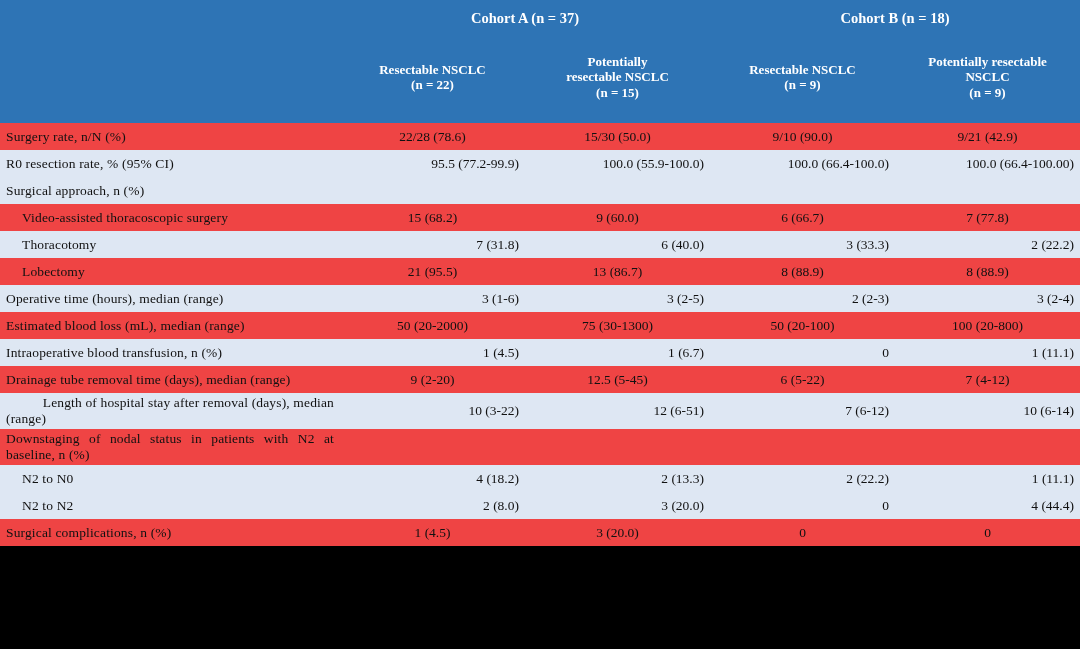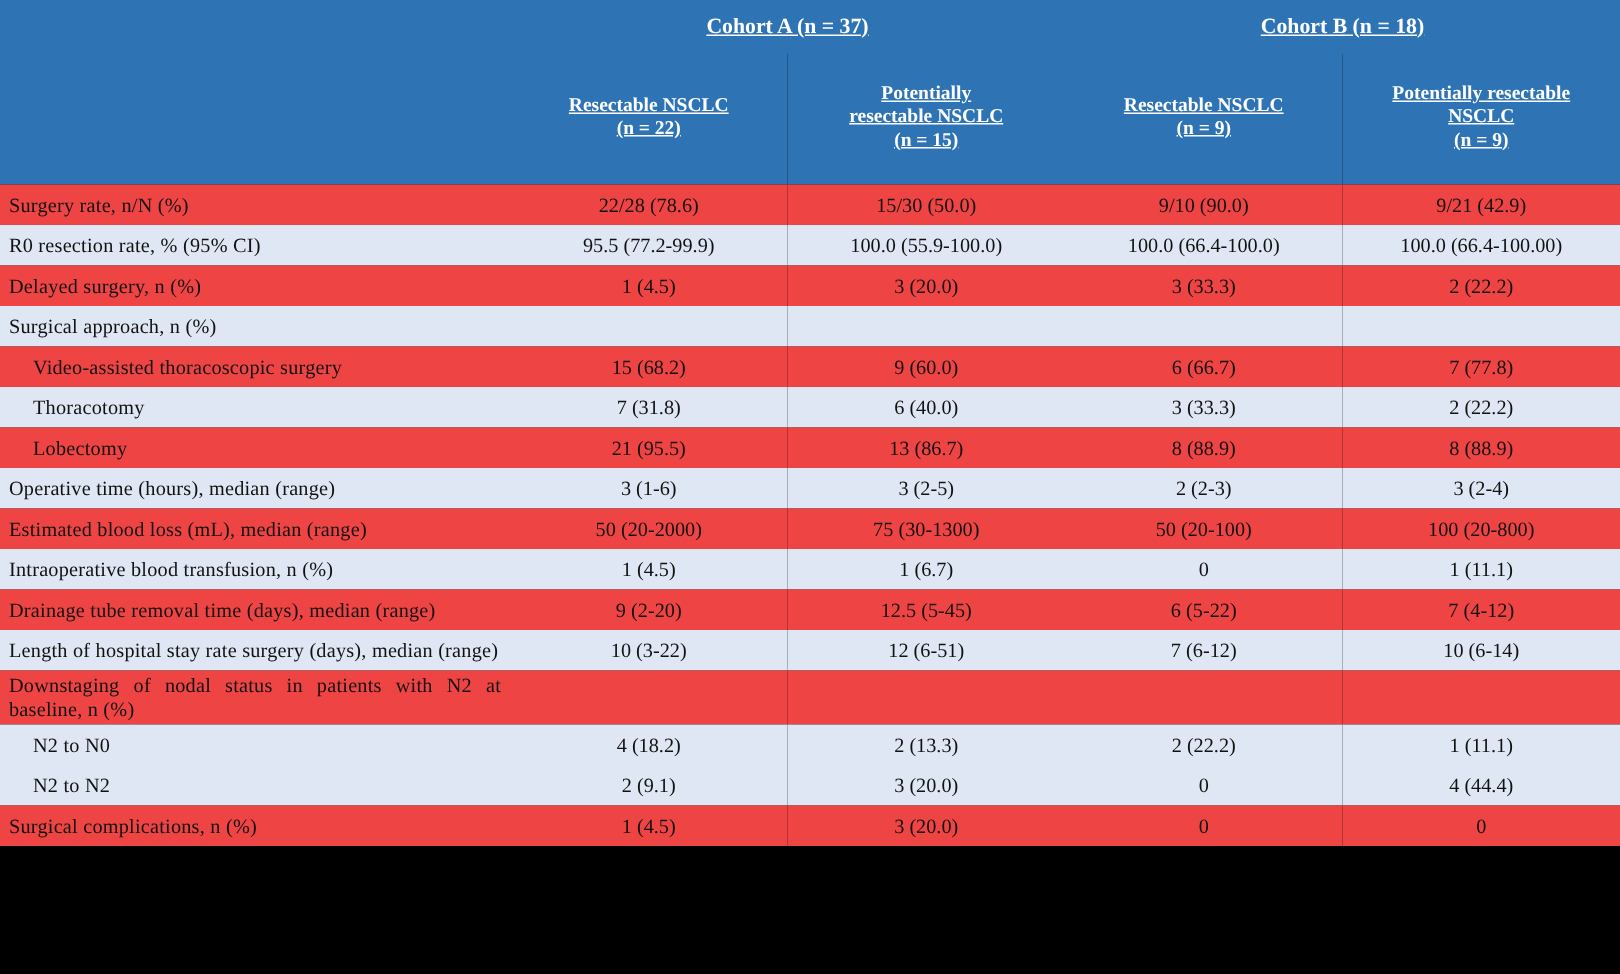--- a/index.html
+++ b/index.html
@@ -33,21 +33,20 @@
   col.c4 { width: 185px; }
 
   thead td, thead th {
     background: #2E74B5;
     color: #ffffff;
     font-weight: bold;
     text-align: center;
     vertical-align: bottom;
     padding: 3px 4px;
     border: none;
-    text-decoration: underline;
   }
   thead tr.group-row td {
     height: 30px;
     font-size: 14.5px;
     vertical-align: middle;
   }
   thead tr.sub-row td {
     height: 76px;
     font-size: 13px;
     line-height: 1.18;
@@ -62,20 +61,21 @@
   tbody td.label {
     text-align: left;
     text-align: justify;
     text-align-last: left;
   }
   tbody td.val {
     text-align: center;
   }
   tbody tr.shade td {
     background: #DEE7F3;
+    text-align: right;
   }
   tbody tr.plain td {
     background: #ef4444;
   }
   tbody tr.tall td {
     height: 34px;
   }
   tbody tr.row-h td {
     height: 23px;
   }
@@ -139,27 +139,20 @@
           <td class="val">9/10 (90.0)</td>
           <td class="val">9/21 (42.9)</td>
         </tr>
         <tr class="shade row-h">
           <td class="label sp">R0 resection rate, % (95% CI)</td>
           <td class="val">95.5 (77.2-99.9)</td>
           <td class="val">100.0 (55.9-100.0)</td>
           <td class="val">100.0 (66.4-100.0)</td>
           <td class="val">100.0 (66.4-100.00)</td>
         </tr>
-        <tr class="plain row-h">
-          <td class="label sp">Delayed surgery, n (%)</td>
-          <td class="val">1 (4.5)</td>
-          <td class="val">3 (20.0)</td>
-          <td class="val">3 (33.3)</td>
-          <td class="val">2 (22.2)</td>
-        </tr>
         <tr class="shade row-h">
           <td class="label sp">Surgical approach, n (%)</td>
           <td class="val"></td>
           <td class="val"></td>
           <td class="val"></td>
           <td class="val"></td>
         </tr>
         <tr class="plain row-h">
           <td class="label sp indent1">Video-assisted thoracoscopic surgery</td>
           <td class="val">15 (68.2)</td>
@@ -203,21 +196,21 @@
           <td class="val">1 (11.1)</td>
         </tr>
         <tr class="plain row-h tall">
           <td class="label sp">Drainage tube removal time (days), median (range)</td>
           <td class="val">9 (2-20)</td>
           <td class="val">12.5 (5-45)</td>
           <td class="val">6 (5-22)</td>
           <td class="val">7 (4-12)</td>
         </tr>
         <tr class="shade row-h tall">
-          <td class="label sp">Length of hospital stay rate surgery (days), median (range)</td>
+          <td class="label sp">Length of hospital stay after removal (days), median (range)</td>
           <td class="val">10 (3-22)</td>
           <td class="val">12 (6-51)</td>
           <td class="val">7 (6-12)</td>
           <td class="val">10 (6-14)</td>
         </tr>
         <tr class="plain row-h tall">
           <td class="label sp">Downstaging of nodal status in patients with N2 at baseline, n (%)</td>
           <td class="val"></td>
           <td class="val"></td>
           <td class="val"></td>
@@ -225,21 +218,21 @@
         </tr>
         <tr class="shade row-h">
           <td class="label sp indent1">N2 to N0</td>
           <td class="val">4 (18.2)</td>
           <td class="val">2 (13.3)</td>
           <td class="val">2 (22.2)</td>
           <td class="val">1 (11.1)</td>
         </tr>
         <tr class="shade row-h">
           <td class="label sp indent1">N2 to N2</td>
-          <td class="val">2 (9.1)</td>
+          <td class="val">2 (8.0)</td>
           <td class="val">3 (20.0)</td>
           <td class="val">0</td>
           <td class="val">4 (44.4)</td>
         </tr>
         <tr class="plain row-h">
           <td class="label sp">Surgical complications, n (%)</td>
           <td class="val">1 (4.5)</td>
           <td class="val">3 (20.0)</td>
           <td class="val">0</td>
           <td class="val">0</td>

